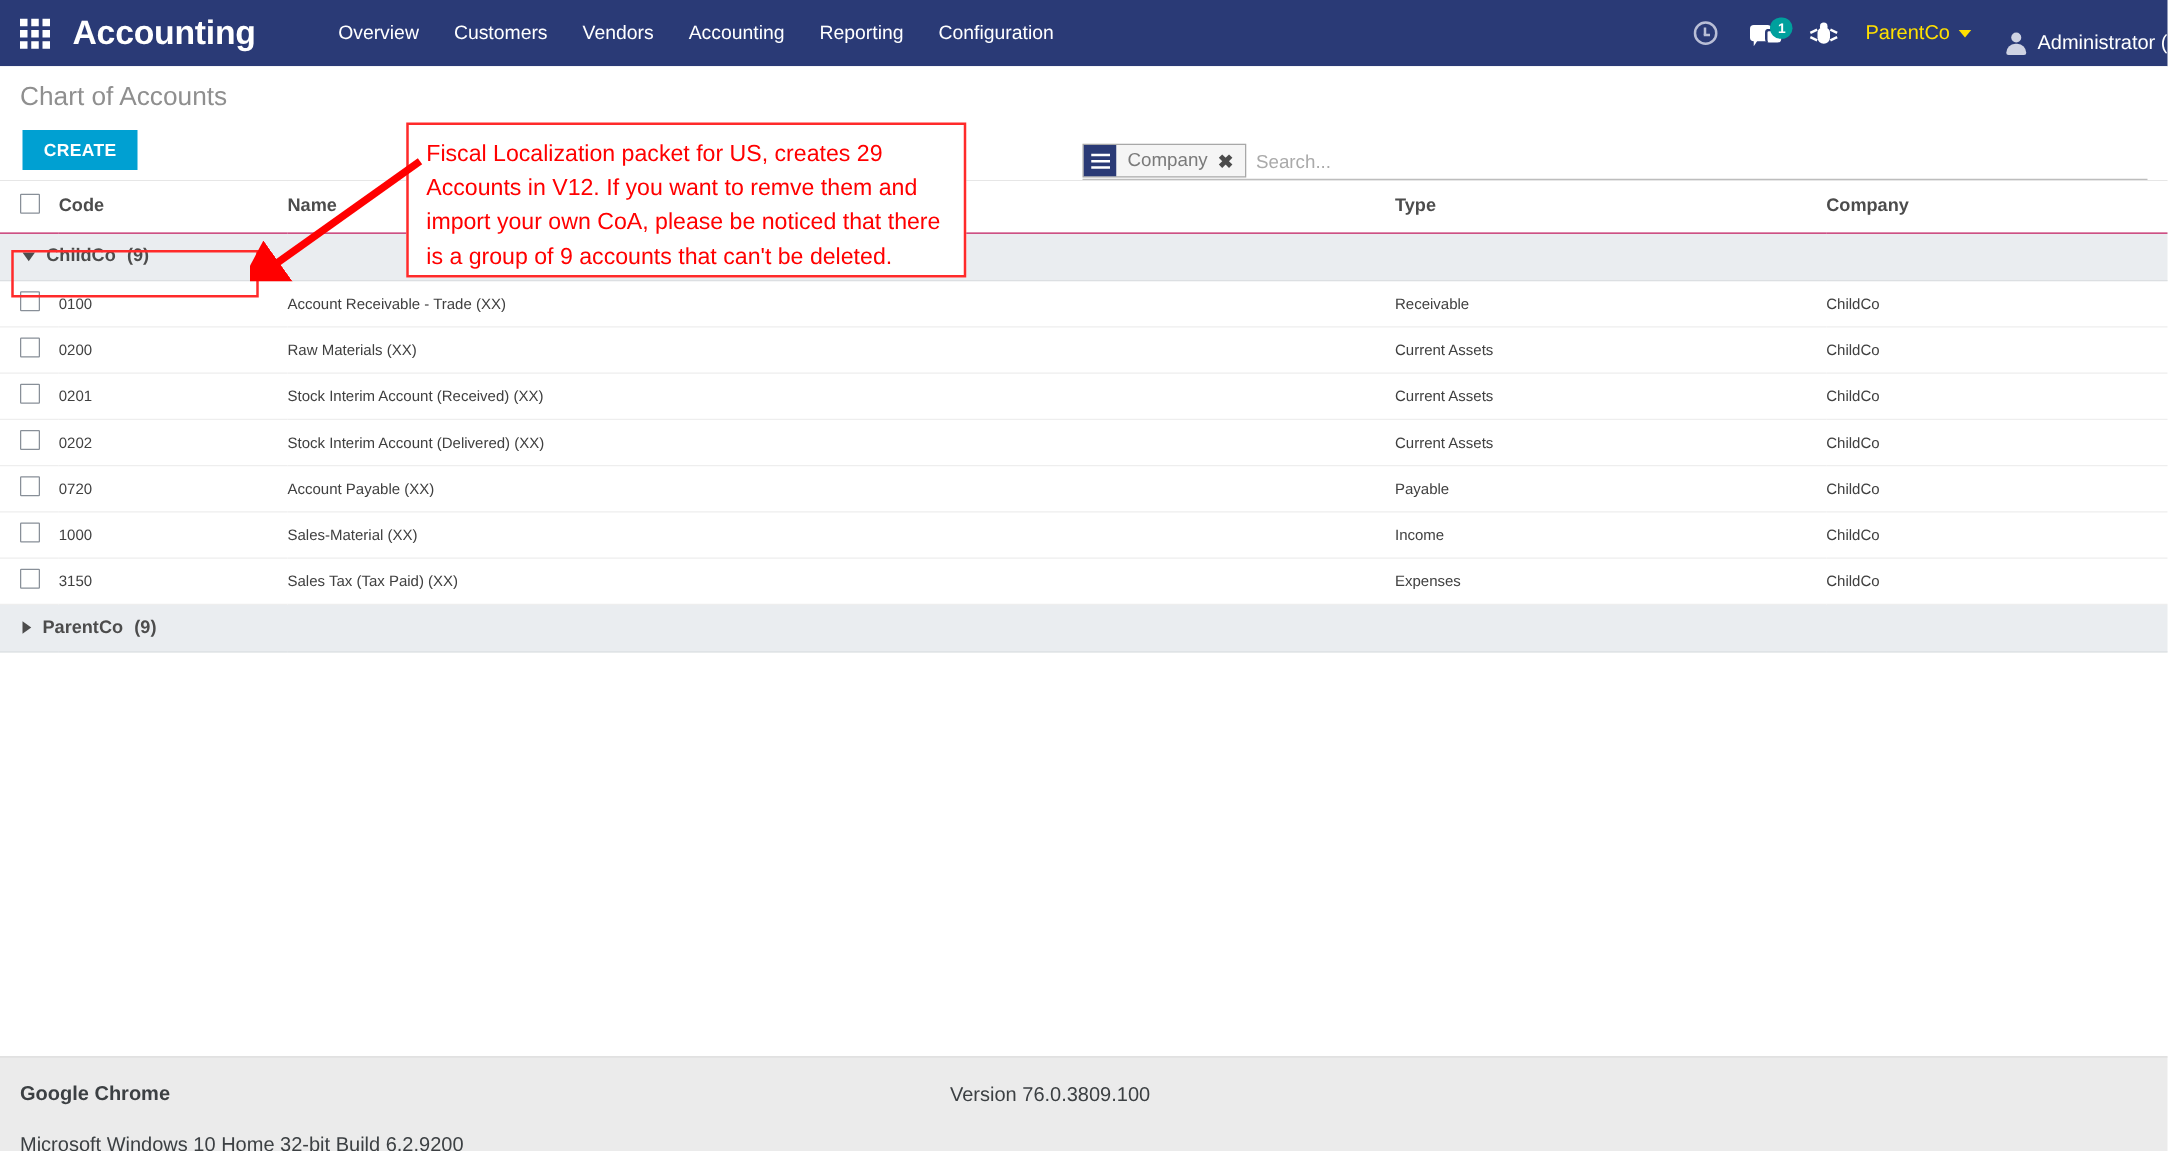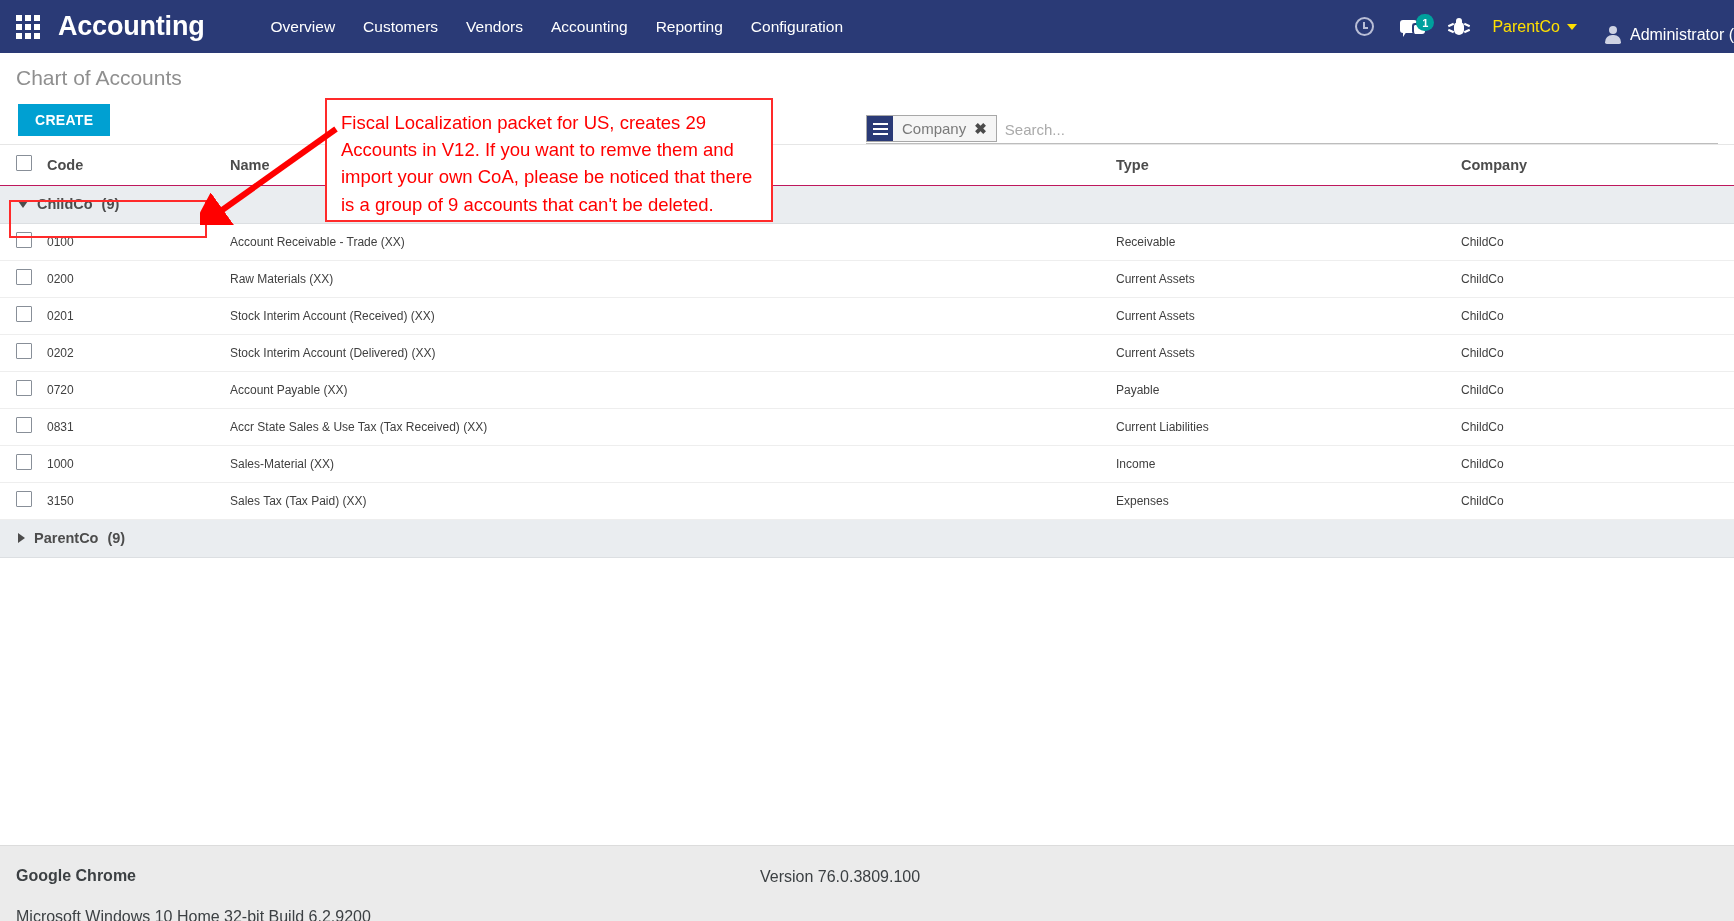--- a/index.html
+++ b/index.html
@@ -415,27 +415,20 @@
         <td class="col-code">0202</td>
         <td class="col-name">Stock Interim Account (Delivered) (XX)</td>
         <td class="col-type">Current Assets</td>
         <td class="col-company">ChildCo</td>
       </tr>
       <tr>
         <td class="col-cb"><span class="cb"></span></td>
         <td class="col-code">0720</td>
         <td class="col-name">Account Payable (XX)</td>
         <td class="col-type">Payable</td>
-        <td class="col-company">ChildCo</td>
-      </tr>
-      <tr>
-        <td class="col-cb"><span class="cb"></span></td>
-        <td class="col-code">0831</td>
-        <td class="col-name">Accr State Sales &amp; Use Tax (Tax Received) (XX)</td>
-        <td class="col-type">Current Liabilities</td>
         <td class="col-company">ChildCo</td>
       </tr>
       <tr>
         <td class="col-cb"><span class="cb"></span></td>
         <td class="col-code">1000</td>
         <td class="col-name">Sales-Material (XX)</td>
         <td class="col-type">Income</td>
         <td class="col-company">ChildCo</td>
       </tr>
       <tr>

